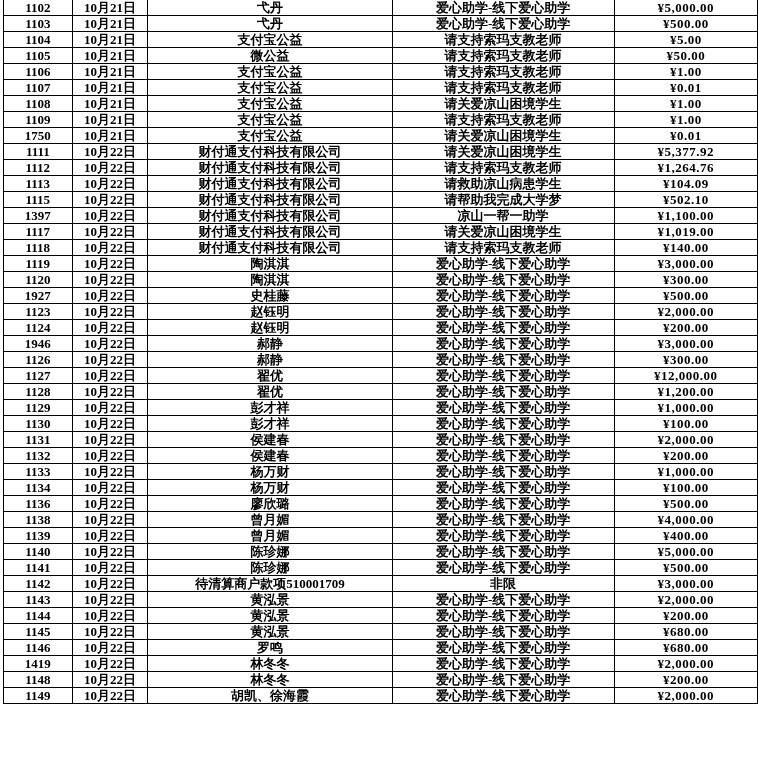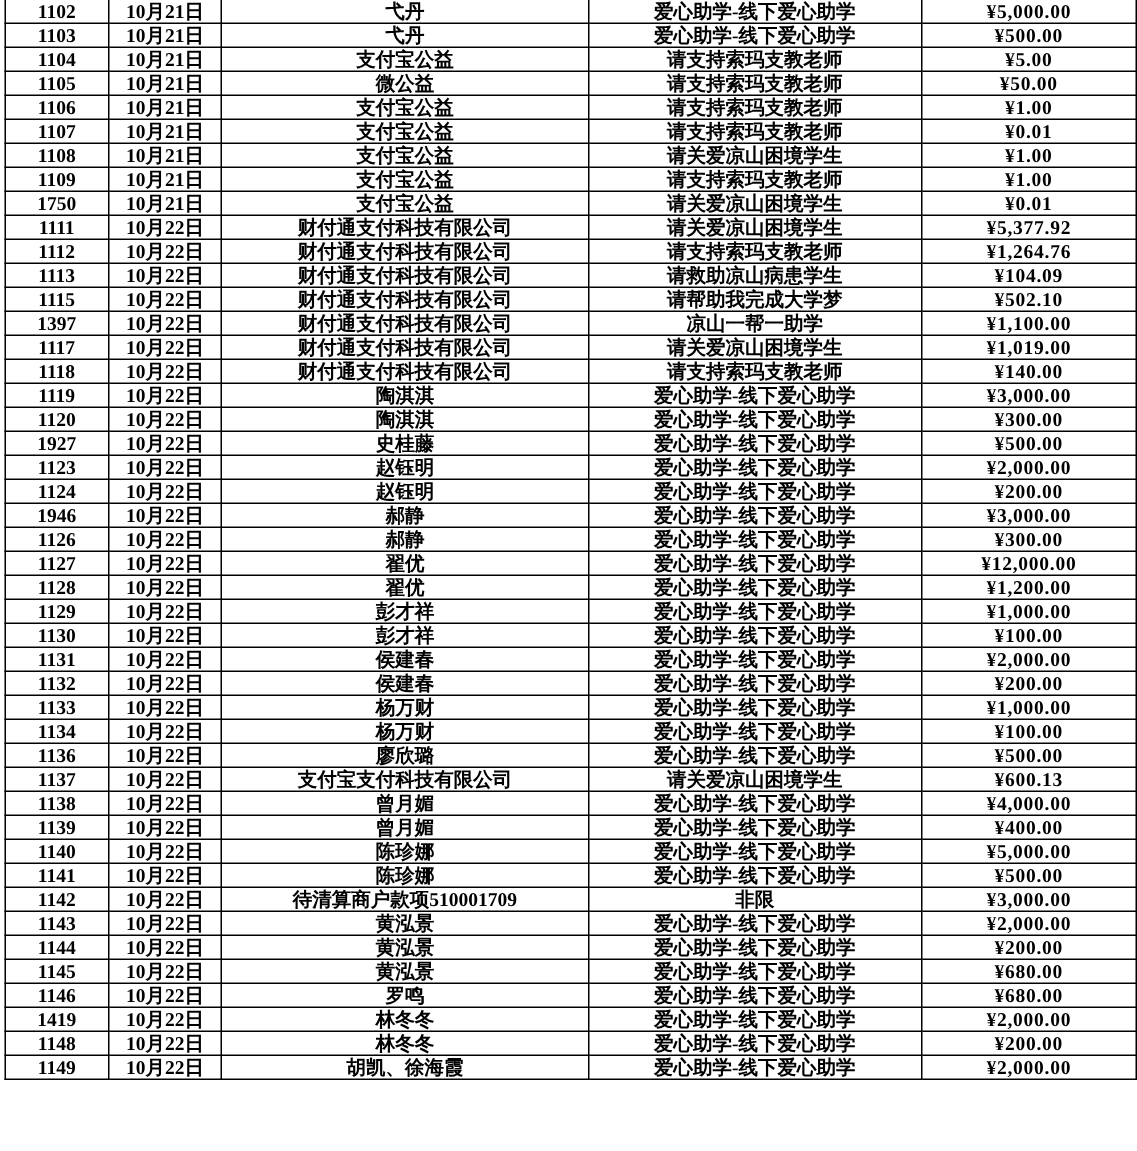--- a/index.html
+++ b/index.html
@@ -280,27 +280,20 @@
           <td class="col-amount">¥100.00</td>
         </tr>
         <tr>
           <td class="col-row-number">1136</td>
           <td class="col-date">10月22日</td>
           <td class="col-donor">廖欣璐</td>
           <td class="col-purpose">爱心助学-线下爱心助学</td>
           <td class="col-amount">¥500.00</td>
         </tr>
         <tr>
-          <td class="col-row-number">1137</td>
-          <td class="col-date">10月22日</td>
-          <td class="col-donor">支付宝支付科技有限公司</td>
-          <td class="col-purpose">请关爱凉山困境学生</td>
-          <td class="col-amount">¥600.13</td>
-        </tr>
-        <tr>
           <td class="col-row-number">1138</td>
           <td class="col-date">10月22日</td>
           <td class="col-donor">曾月媚</td>
           <td class="col-purpose">爱心助学-线下爱心助学</td>
           <td class="col-amount">¥4,000.00</td>
         </tr>
         <tr>
           <td class="col-row-number">1139</td>
           <td class="col-date">10月22日</td>
           <td class="col-donor">曾月媚</td>

